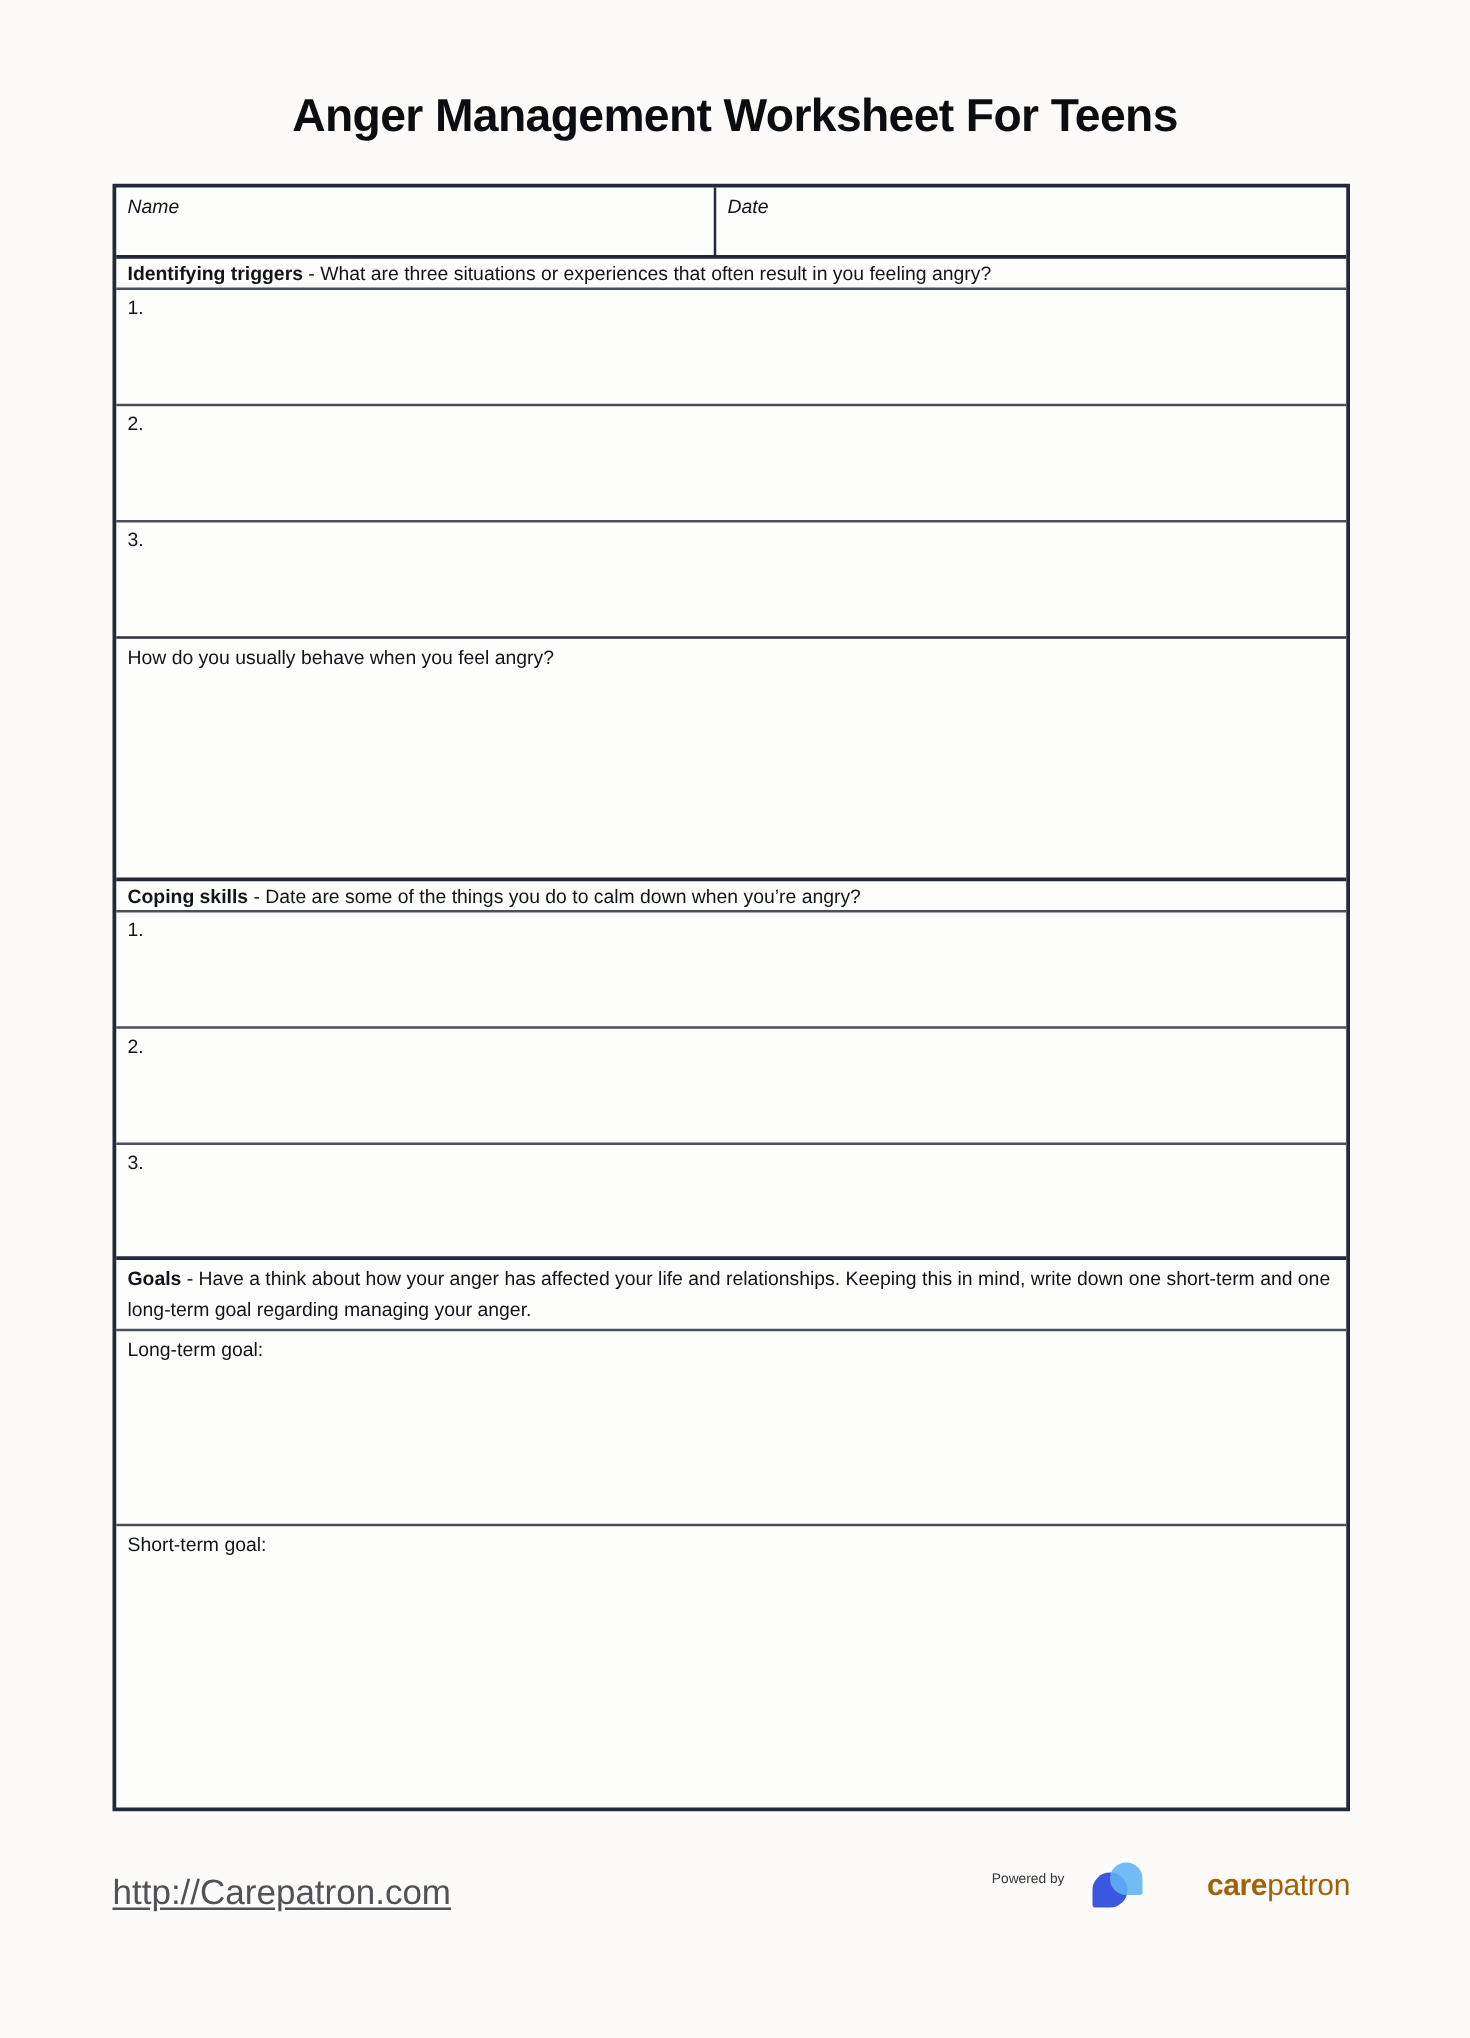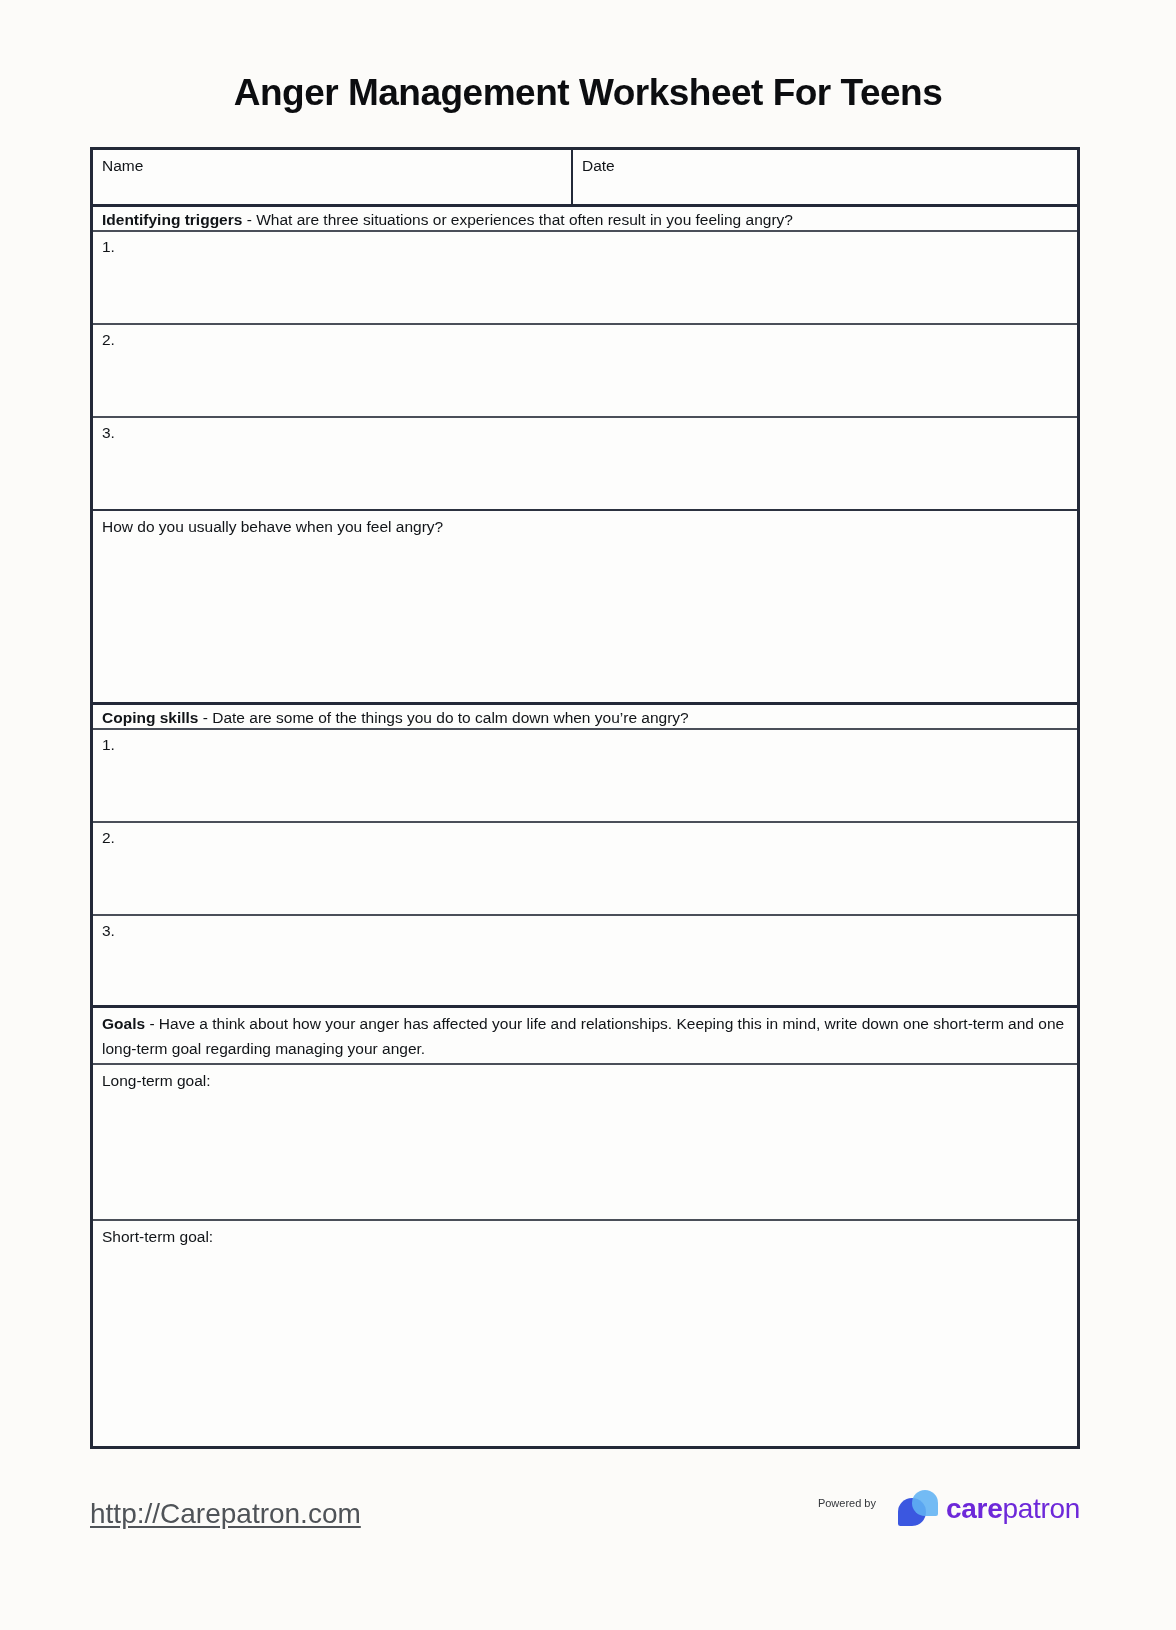--- a/index.html
+++ b/index.html
@@ -31,21 +31,21 @@
   .wtable {
     position: absolute;
     left: 90px; top: 147px;
     width: 990px;
     border: 3px solid #232938;
     background: #fdfdfc;
     display: flex;
     flex-direction: column;
   }
   .row { position: relative; width: 100%; }
-  .row-namedate { height: 54px; display: flex; }
+  .row-namedate { height: 54px; display: flex; font-style: italic; }
   .cell { padding: 7px 9px; font-size: 15.5px; }
   .cell-name { width: 480px; border-right: 2px solid #232938; }
   .cell-date { flex: 1; }
 
   .sec-header {
     height: 26px;
     border-top: 3px solid #232938;
     padding: 3px 9px 0 9px;
     font-size: 15.5px;
     line-height: 1.35;
@@ -106,23 +106,24 @@
     background: #3b57e0;
     border-radius: 50% 50% 50% 8%;
   }
   .bubble-light {
     left: 14px; top: 0;
     width: 26px; height: 26px;
     background: rgba(96, 178, 243, 0.88);
     border-radius: 50% 50% 8% 50%;
   }
   .brand-text {
-    font-size: 28px;
-    color: #6d28d9;
+    font-size: 24px;
+    color: #a16207;
     letter-spacing: -0.3px;
+    margin-left: 44px;
   }
   .brand-text .b-bold { font-weight: 700; }
   .brand-text .b-reg { font-weight: 400; }
 </style>
 </head>
 <body>
 
 <div class="sheet">
 
   <div class="title">Anger Management Worksheet For Teens</div>

